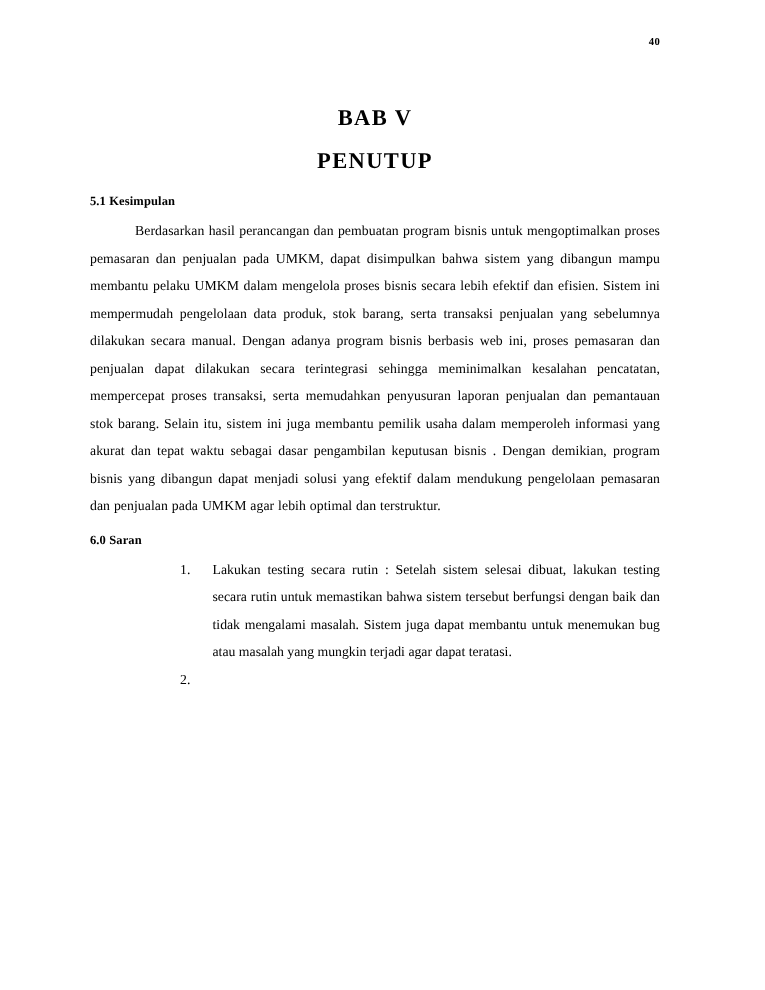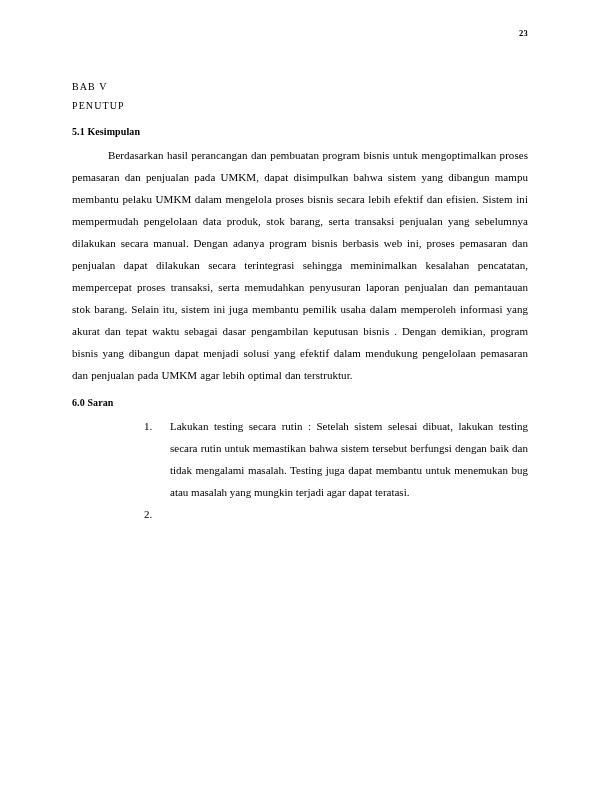--- a/index.html
+++ b/index.html
@@ -36,22 +36,23 @@
 
   .content {
     position: absolute;
     left: 72px;
     top: 72px;
     width: 456px;
   }
 
   .chapter-title,
   .chapter-subtitle {
-    font-weight: normal;
-    font-size: 10px;
+    text-align: center;
+    font-weight: bold;
+    font-size: 18px;
     letter-spacing: 1.1px;
     line-height: 1.9;
     margin: 0;
   }
   .chapter-title { margin-top: 5px; }
   .chapter-subtitle { margin-bottom: 8px; }
 
   .section-heading {
     font-weight: bold;
     font-size: 10px;
@@ -95,40 +96,40 @@
   ol.saran-list li .li-body {
     display: block;
     text-indent: 0;
   }
 </style>
 </head>
 <body>
 
 <div class="page">
 
-  <div class="page-number">23</div>
+  <div class="page-number">40</div>
 
   <div class="content">
 
     <div class="chapter-title">BAB V</div>
 
     <div class="chapter-subtitle">PENUTUP</div>
 
     <div class="section">
       <div class="section-heading">5.1 Kesimpulan</div>
       <p class="body-text first-para">Berdasarkan hasil perancangan dan pembuatan program bisnis untuk mengoptimalkan proses pemasaran dan penjualan pada UMKM, dapat disimpulkan bahwa sistem yang dibangun mampu membantu pelaku UMKM dalam mengelola proses bisnis secara lebih efektif dan efisien. Sistem ini mempermudah pengelolaan data produk, stok barang, serta transaksi penjualan yang sebelumnya dilakukan secara manual. Dengan adanya program bisnis berbasis web ini, proses pemasaran dan penjualan dapat dilakukan secara terintegrasi sehingga meminimalkan kesalahan pencatatan, mempercepat proses transaksi, serta memudahkan penyusuran laporan penjualan dan pemantauan stok barang. Selain itu, sistem ini juga membantu pemilik usaha dalam memperoleh informasi yang akurat dan tepat waktu sebagai dasar pengambilan keputusan bisnis . Dengan demikian, program bisnis yang dibangun dapat menjadi solusi yang efektif dalam mendukung pengelolaan pemasaran dan penjualan pada UMKM agar lebih optimal dan terstruktur.</p>
     </div>
 
     <div class="section">
       <div class="section-heading">6.0 Saran</div>
 
       <ol class="saran-list">
         <li>
           <span class="li-num">1.</span>
-          <span class="li-body">Lakukan testing secara rutin : Setelah sistem selesai dibuat, lakukan testing secara rutin untuk memastikan bahwa sistem tersebut berfungsi dengan baik dan tidak mengalami masalah. Testing juga dapat membantu untuk menemukan bug atau masalah yang mungkin terjadi agar dapat teratasi.</span>
+          <span class="li-body">Lakukan testing secara rutin : Setelah sistem selesai dibuat, lakukan testing secara rutin untuk memastikan bahwa sistem tersebut berfungsi dengan baik dan tidak mengalami masalah. Sistem juga dapat membantu untuk menemukan bug atau masalah yang mungkin terjadi agar dapat teratasi.</span>
         </li>
         <li>
           <span class="li-num">2.</span>
         </li>
       </ol>
     </div>
 
   </div>
 </div>
 

